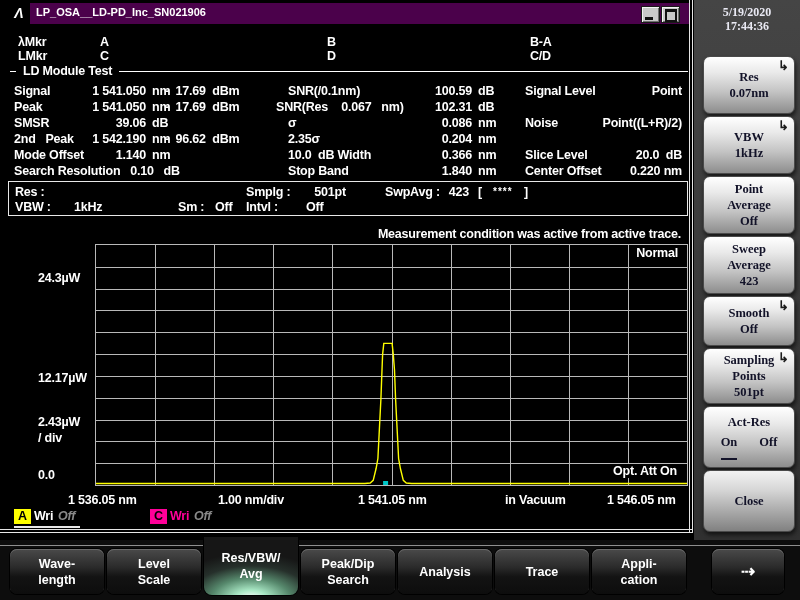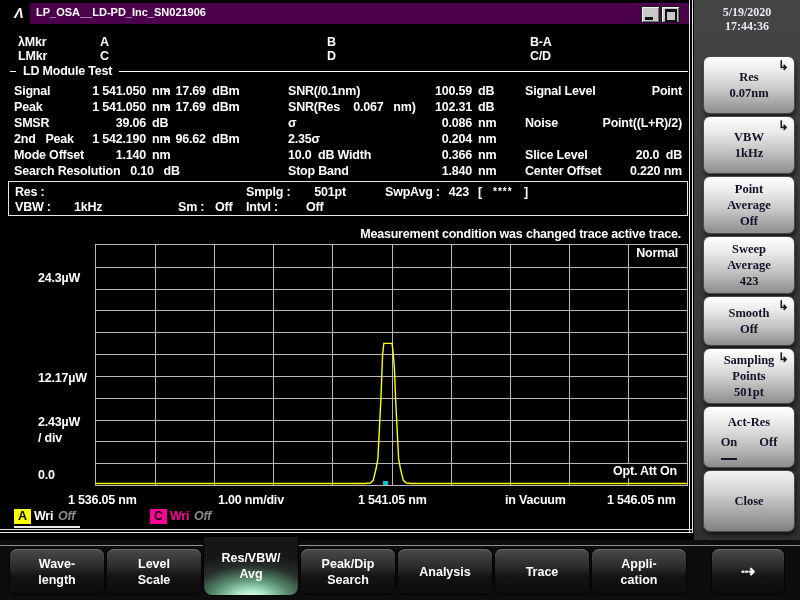--- a/index.html
+++ b/index.html
@@ -114,21 +114,21 @@
     <span class="t" style="left:14px;top:148px;">Mode Offset</span>
     <span class="t num" style="left:60px;top:148px;width:86px;">1.140</span>
     <span class="t" style="left:152px;top:148px;">nm</span>
 
     <span class="t" style="left:14px;top:164px;">Search Resolution   0.10   dB</span>
 
     <span class="t" style="left:288px;top:84px;">SNR(/0.1nm)</span>
     <span class="t num" style="left:392px;top:84px;width:80px;">100.59</span>
     <span class="t" style="left:478px;top:84px;">dB</span>
 
-    <span class="t" style="left:288px;top:100px;">SNR(Res    0.067   nm)</span>
+    <span class="t" style="left:276px;top:100px;">SNR(Res    0.067   nm)</span>
     <span class="t num" style="left:392px;top:100px;width:80px;">102.31</span>
     <span class="t" style="left:478px;top:100px;">dB</span>
 
     <span class="t" style="left:288px;top:116px;">σ</span>
     <span class="t num" style="left:392px;top:116px;width:80px;">0.086</span>
     <span class="t" style="left:478px;top:116px;">nm</span>
 
     <span class="t" style="left:288px;top:132px;">2.35σ</span>
     <span class="t num" style="left:392px;top:132px;width:80px;">0.204</span>
     <span class="t" style="left:478px;top:132px;">nm</span>
@@ -160,21 +160,21 @@
       <span class="t flag" style="left:484px;top:3px;">****</span>
       <span class="t" style="left:515px;top:3px;">]</span>
       <span class="t" style="left:6px;top:18px;">VBW :</span>
       <span class="t" style="left:65px;top:18px;">1kHz</span>
       <span class="t" style="left:169px;top:18px;">Sm :</span>
       <span class="t" style="left:206px;top:18px;">Off</span>
       <span class="t" style="left:237px;top:18px;">Intvl :</span>
       <span class="t" style="left:297px;top:18px;">Off</span>
     </div>
 
-    <span class="t" style="left:0;top:227px;width:681px;text-align:right;">Measurement condition was changed trace active trace.</span>
+    <span class="t" style="left:0;top:227px;width:681px;text-align:right;">Measurement condition was active from active trace.</span>
 
     <span class="t" style="left:38px;top:271px;">24.3µW</span>
     <span class="t" style="left:38px;top:371px;">12.17µW</span>
     <span class="t" style="left:38px;top:415px;">2.43µW</span>
     <span class="t" style="left:38px;top:431px;">/ div</span>
     <span class="t" style="left:38px;top:468px;">0.0</span>
 
     <div class="plot">
       <svg id="plot-svg" width="591" height="240" viewBox="0 0 591 240">
           <line x1="59.5" y1="0" x2="59.5" y2="240" stroke="#b9b9b9" stroke-width="1"></line>

